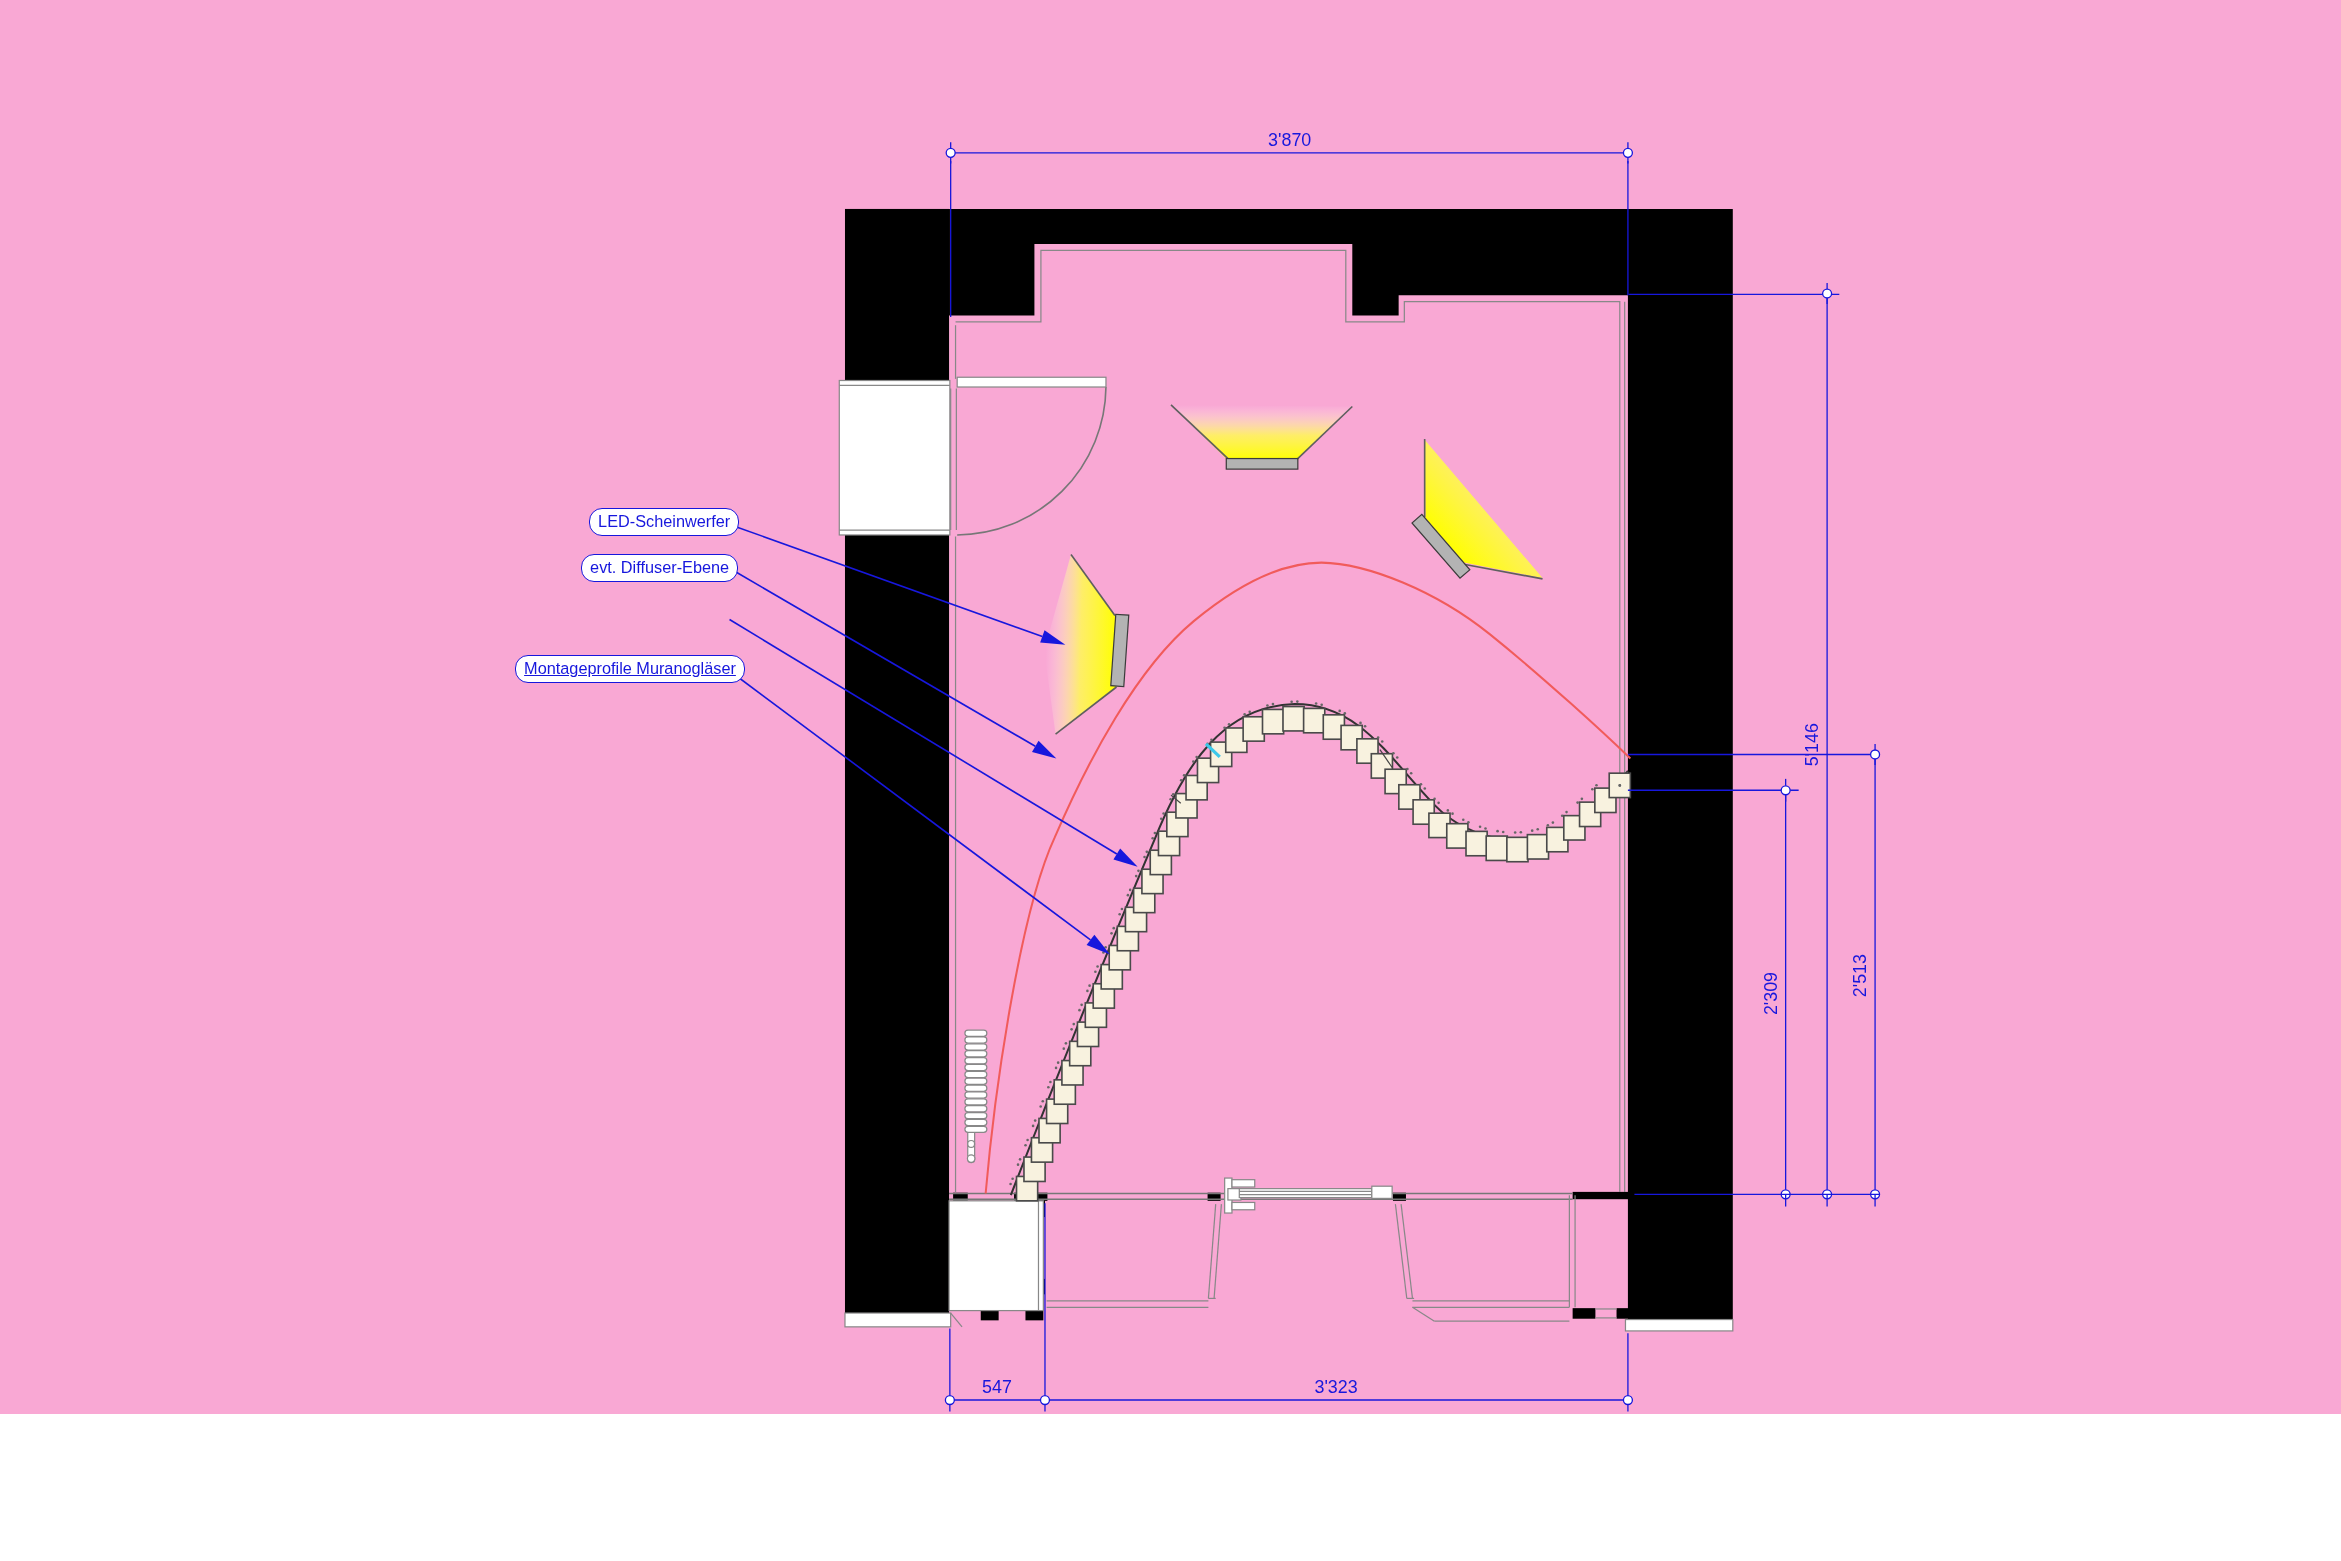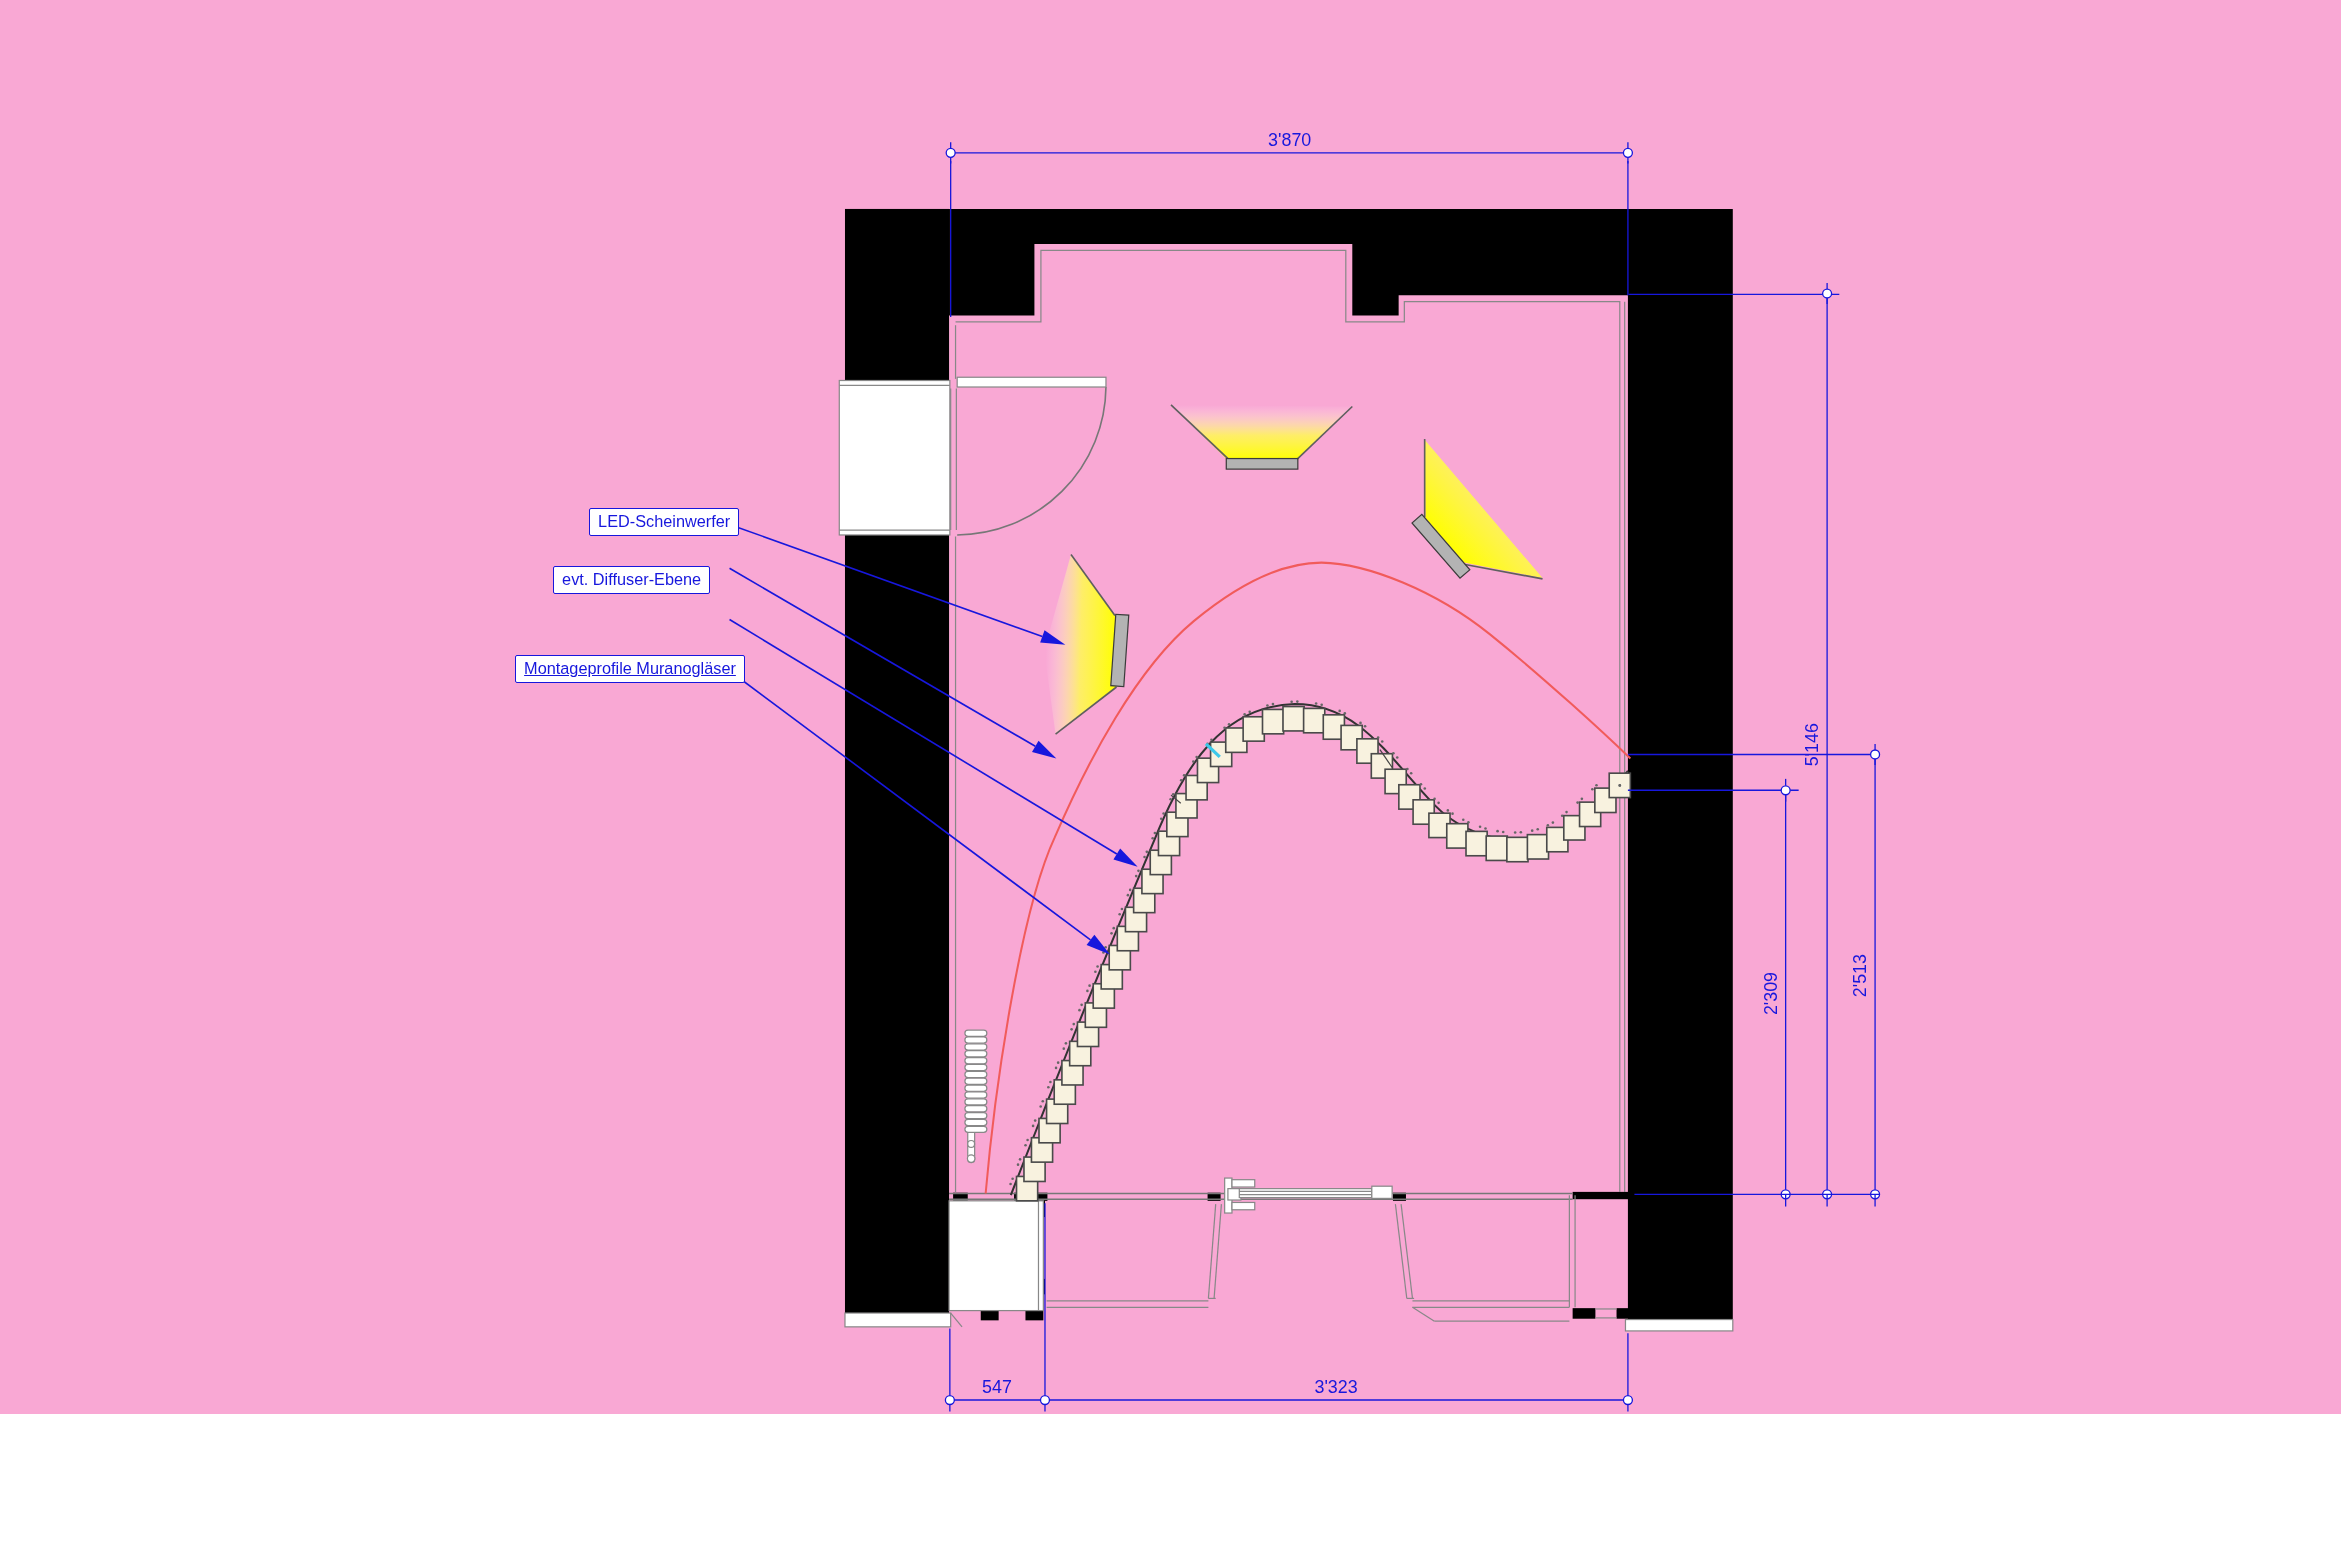--- a/index.html
+++ b/index.html
@@ -23,21 +23,21 @@
   .arr{fill:var(--c-blue);stroke:none;}
   .red{stroke:var(--c-red);stroke-width:2.5;fill:none;}
   .crv{stroke:#333;stroke-width:2.5;fill:none;}
   .fix{fill:var(--c-fix);stroke:#3c3c3c;stroke-width:1.5;}
   .edge{stroke:#5f5f5f;stroke-width:2;fill:none;}
   .sq{fill:var(--c-cream);stroke:#4a4a4a;stroke-width:2;}
   .dot{fill:#666;stroke:none;}
   .cyan{stroke:var(--c-cyan);stroke-width:4;fill:none;}
   
   .cad-label{position:absolute;border:1.6px solid var(--c-blue);color:var(--c-blue);
-     border-radius:2px;padding:2.4px 8.1px;font:16.3px/1.3 "Liberation Sans",sans-serif;
+     border-radius:13px;padding:2.4px 8.1px;font:16.3px/1.3 "Liberation Sans",sans-serif;
      background:#fff;white-space:nowrap;z-index:5;}
 </style>
 </head>
 <body>
 
 <div class="canvas">
 
 <svg width="2342" height="1561" viewBox="0 0 2880 1920">
   <defs>
     <linearGradient id="gMid" x1="0" y1="1" x2="0" y2="0">
@@ -396,21 +396,21 @@
         <line x1="897" y1="762" x2="1373.3385737458239" y2="1050.4600127863157" class="ldr"></line>
         <polygon points="1399,1066 1369.1945771555081,1057.3030597874294 1377.4825703361396,1043.616965785202" class="arr"></polygon>
         <line x1="897" y1="825" x2="1340.9507583566724" y2="1156.0658433044416" class="ldr"></line>
         <polygon points="1365,1174 1336.1683165711902,1162.4789744093289 1345.7332001421546,1149.6527121995543" class="arr"></polygon>
       </g>
 </svg>
 
 <div class="cad-label" style="left:589px;top:508px;">
   <span>LED-Scheinwerfer</span>
 </div>
-<div class="cad-label" style="left:553px;top:554px;margin-top:12px;">
+<div class="cad-label" style="left:581px;top:554px;">
   <span>evt. Diffuser-Ebene</span>
 </div>
 <div class="cad-label" style="left:515px;top:655px;text-decoration:underline;">
   <span>Montageprofile Muranogläser</span>
 </div>
 
 </div>
 
 
 </body></html>

